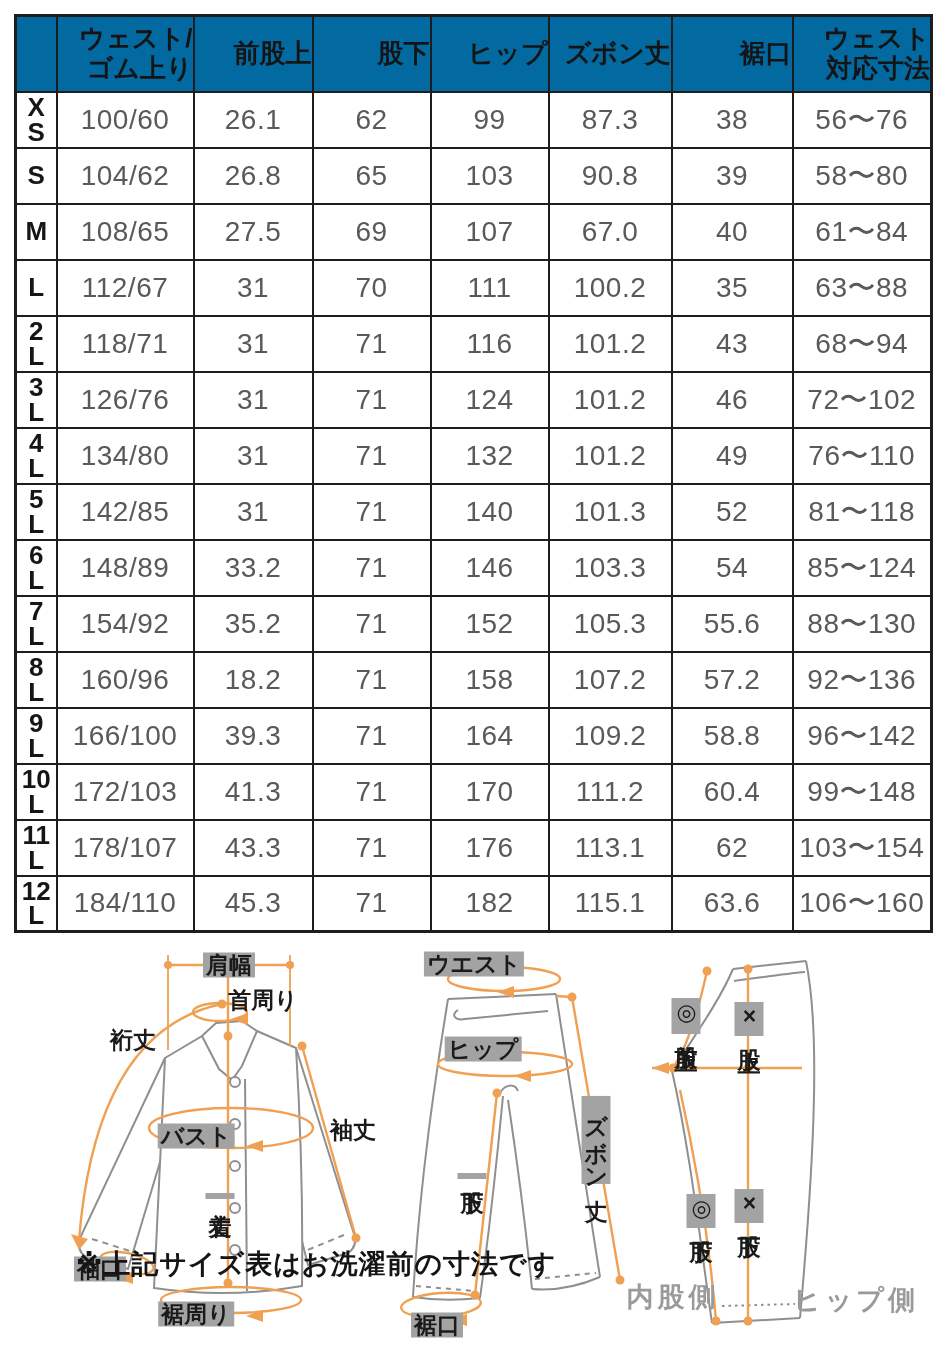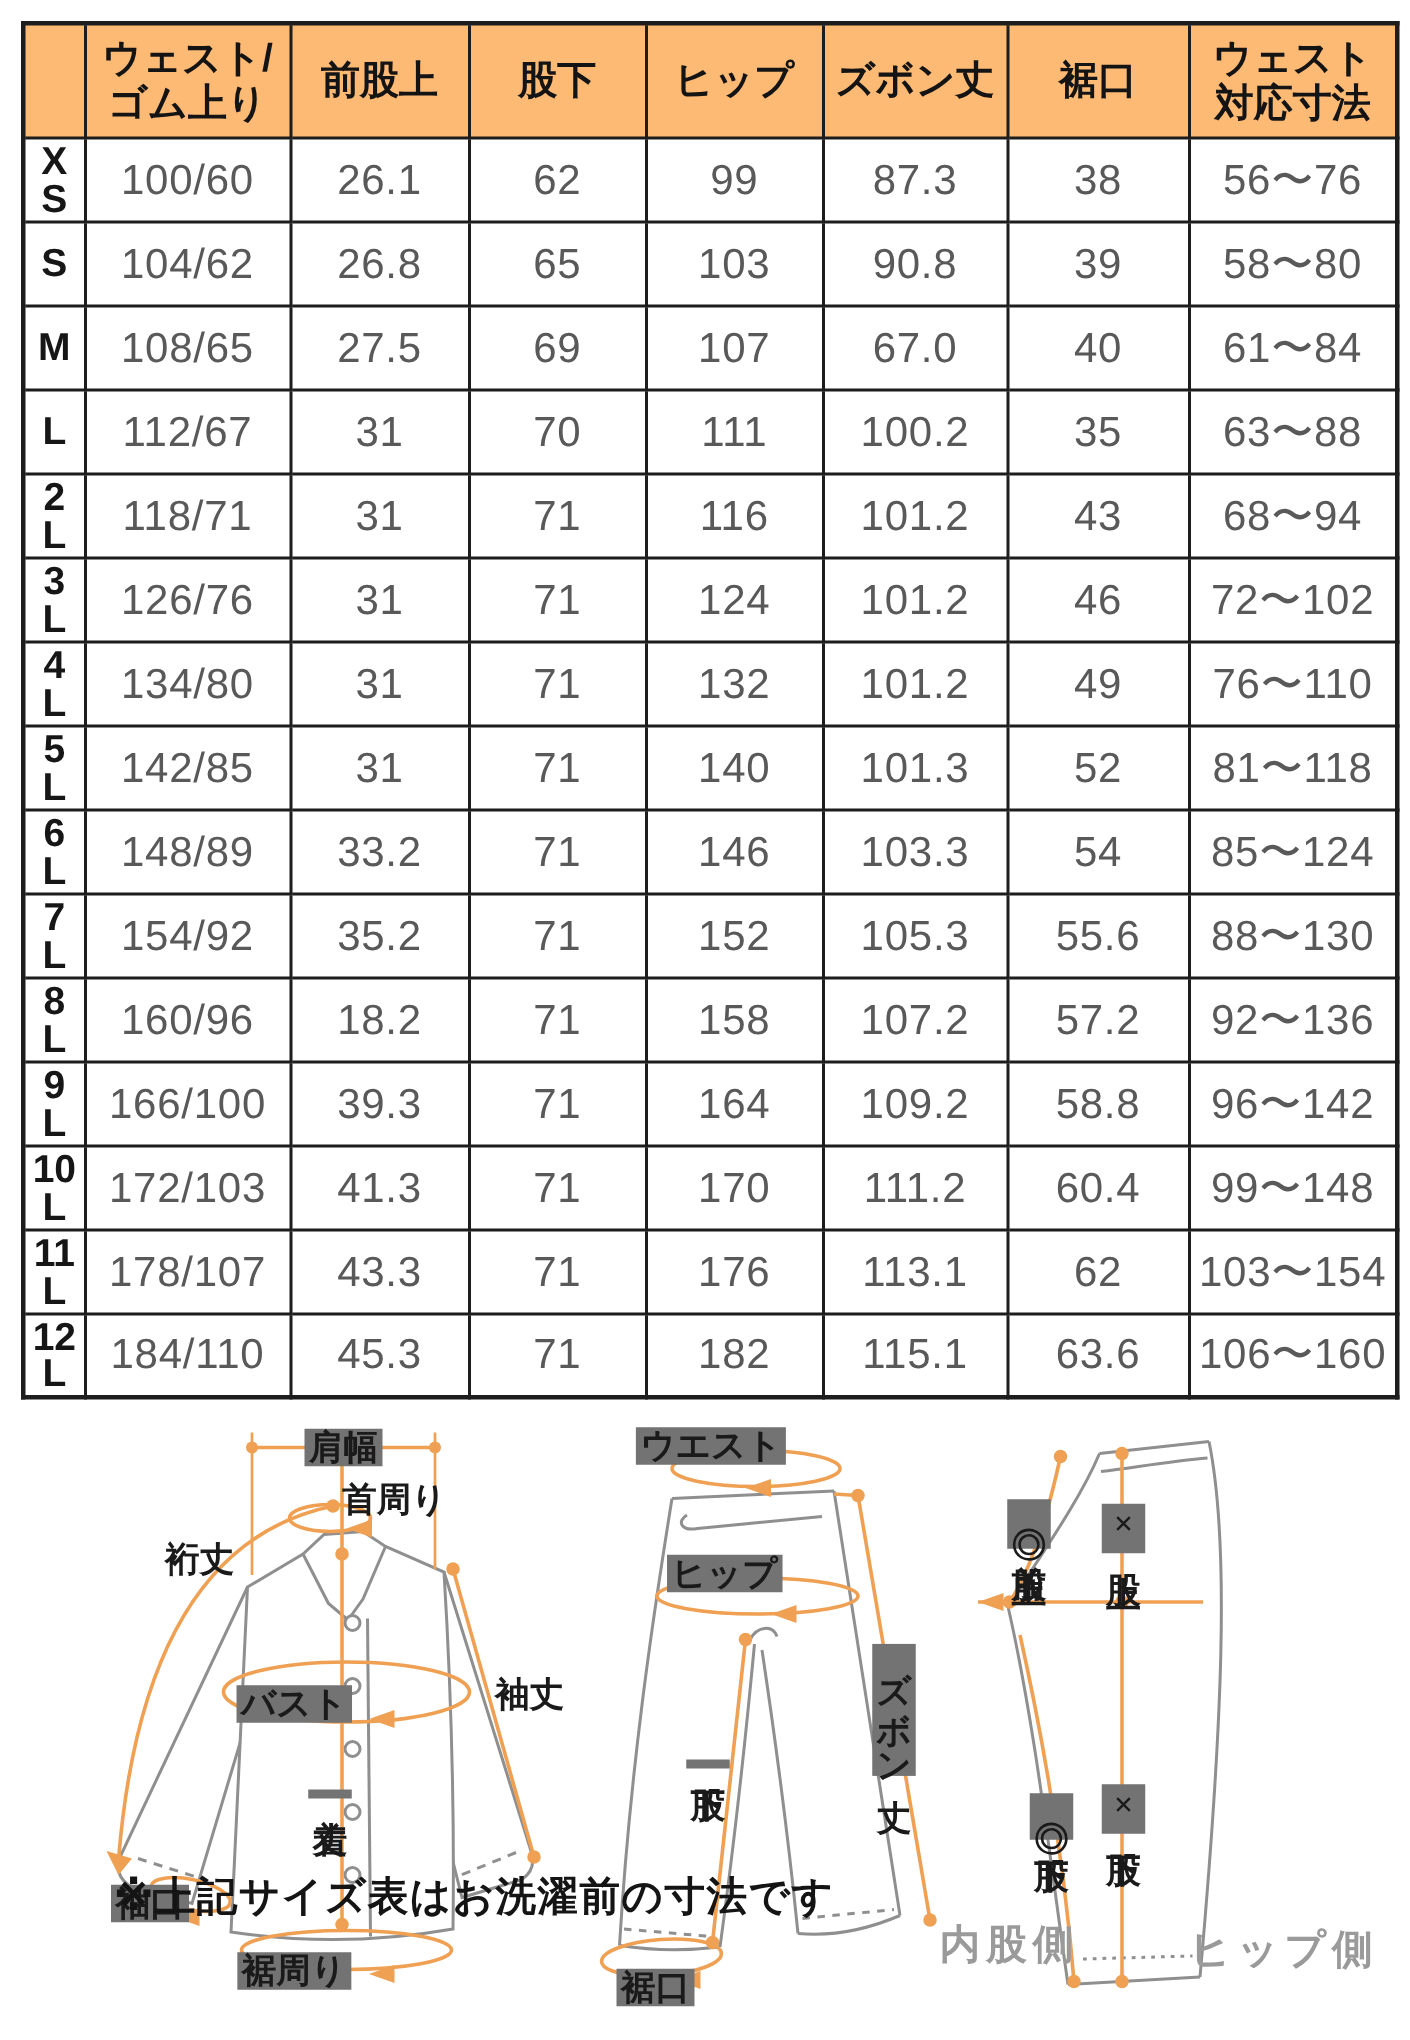--- a/index.html
+++ b/index.html
@@ -11,37 +11,37 @@
   table.size-table{
     position:absolute;left:14px;top:14px;width:916px;
     border-collapse:collapse;table-layout:fixed;border:3px solid #1d1d1d;
   }
   .size-table th,.size-table td{
     border:2px solid #1d1d1d;text-align:center;vertical-align:middle;padding:0;
   }
   .size-table thead tr{height:76px;}
   .size-table tbody tr{height:56px;}
   .size-table thead th{
-    background:#fdba74;color:#141414;font-size:26px;font-weight:700;
-    line-height:1.15;white-space:pre-line;
+    background:#0369a1;color:#141414;font-size:26px;font-weight:700;
+    line-height:1.15;white-space:pre-line;text-align:right;
   }
   .size-table tbody th{
     background:#ffffff;color:#161616;font-size:26px;font-weight:700;
     line-height:0.95;white-space:pre-line;
   }
   .size-table td{
     background:#ffffff;color:#595959;font-size:28px;font-weight:400;letter-spacing:.5px;
   }
   
   .diagram-svg{position:absolute;left:0;top:0;width:940px;height:1360px;}
   .dlabel{
     position:absolute;transform:translate(-50%,-50%);
     font-size:23px;font-weight:700;color:#1a1a1a;line-height:1;white-space:nowrap;
   }
-  .dlabel.bg{background:#737373;padding:1px 3px;font-family:Liberation Serif, serif;}
+  .dlabel.bg{background:#a3a3a3;padding:1px 3px;}
   .vlabel{
     writing-mode:vertical-rl;text-orientation:upright;letter-spacing:2px;white-space:nowrap;
   }
   .dlabel.gray{color:#9a9a9a;font-weight:700;font-size:27px;letter-spacing:4px;}
   .note{
     position:absolute;left:76px;top:1246px;font-size:27px;font-weight:700;color:#141414;
     letter-spacing:1px;
   }
 </style>
 </head>

